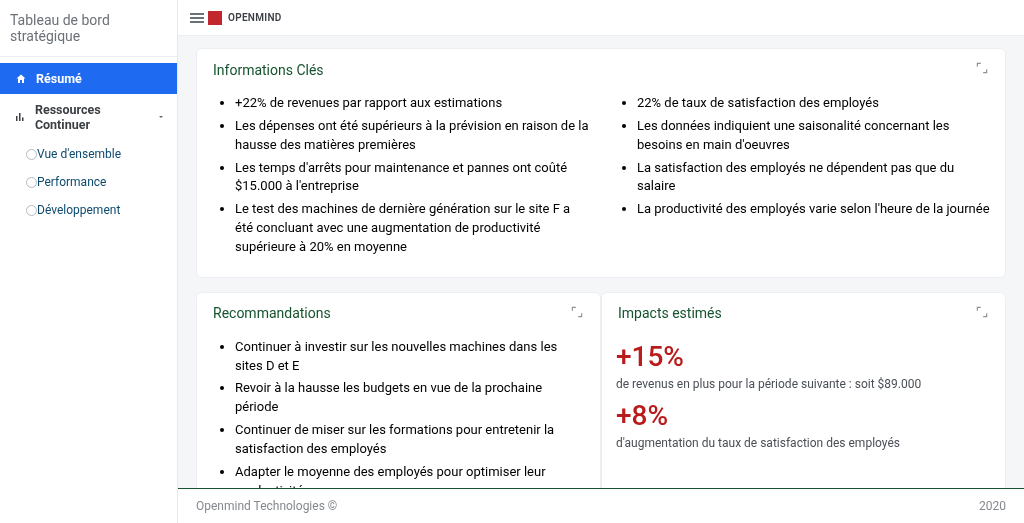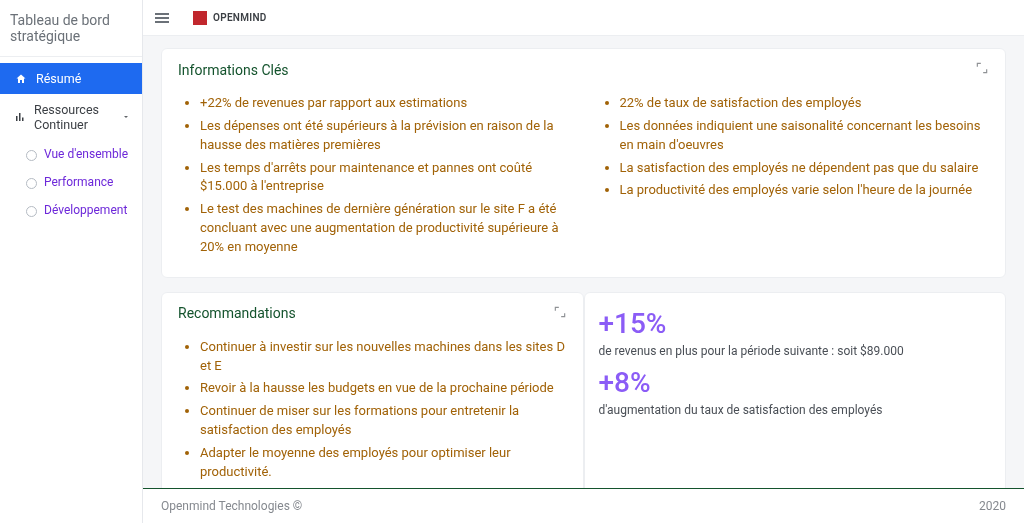--- a/index.html
+++ b/index.html
@@ -7,21 +7,21 @@
   font-family: -apple-system, BlinkMacSystemFont, "Segoe UI", Roboto, sans-serif;
   background: #f5f6f8;
   color: #343a40;
   font-size: 14px;
   width: 1024px;
   height: 523px;
   overflow: hidden;
 }
 .layout { display: flex; height: 100%; }
 .sidebar {
-  width: 143px;
+  width: 178px;
   background: #fff;
   border-right: 1px solid #e6e8ec;
   display: flex;
   flex-direction: column;
 }
 .sidebar-title {
   padding: 12px 10px 12px 10px;
   font-size: 14px;
   color: #6b7178;
   border-bottom: 1px solid #eceef1;
@@ -29,49 +29,50 @@
 .nav { padding-top: 6px; }
 .nav-item {
   display: flex;
   align-items: center;
   gap: 8px;
   padding: 8px 12px 8px 14px;
   font-size: 12.5px;
   color: #3b3f44;
   cursor: pointer;
   position: relative;
+  font-weight: bold;
 }
 .nav-item.active {
   background: #1e6af0;
   color: #fff;
 }
 .nav-item .mi { width: 14px; height: 14px; display: inline-flex; align-items: center; justify-content: center; }
 .nav-item .caret { margin-left: auto; font-size: 10px; opacity: .8; }
 .nav-sub {
   padding-left: 10px;
 }
 .nav-sub .nav-sub-item {
   display: flex;
-  align-items: flex-end;
-  gap: 7px;
+  align-items: center;
+  gap: 0;
   padding: 7px 8px 7px 16px;
   font-size: 12px;
-  color: #6d28d9;
+  color: #0c4a6e;
   cursor: pointer;
 }
 .nav-sub .nav-sub-item .radio {
   width: 11px; height: 11px; border: 1.5px solid #b5bbc3; border-radius: 50%;
   flex: 0 0 auto;
 }
 .main { flex: 1; display: flex; flex-direction: column; }
 .topbar {
   height: 36px;
   display: flex;
   align-items: center;
-  gap: 24px;
+  gap: 4px;
   padding: 0 12px;
   background: #fff;
   border-bottom: 1px solid #eceef1;
 }
 .hamburger { display: inline-flex; flex-direction: column; gap: 2px; cursor: pointer; }
 .hamburger span { width: 14px; height: 2px; background: #6b7178; }
 .brand { display: flex; align-items: center; gap: 6px; }
 .brand-logo { width: 14px; height: 14px; background: #c1272d; }
 .brand-text { font-size: 10px; letter-spacing: .03em; color: #3b3f44; font-weight: 600; }
 .content { padding: 12px 18px 0 18px; flex: 1; overflow: auto; }
@@ -88,23 +89,23 @@
 }
 .card-title { font-size: 14px; color: #14532d; }
 .card-expand { margin-left: auto; cursor: pointer; opacity: .55; }
 .card-body { padding: 8px 14px 16px 14px; }
 .two-col {
   display: grid;
   grid-template-columns: 1fr 1fr;
   gap: 10px 24px;
 }
 ul.key-list { list-style: disc; padding-left: 24px; }
-ul.key-list li { font-size: 13px; line-height: 1.45; margin: 4px 0; color: #a16207; }
+ul.key-list li { font-size: 13px; line-height: 1.45; margin: 4px 0; color: #000000; }
 .bottom-row { display: grid; grid-template-columns: 1fr 1fr; }
-.impact-figure { font-size: 28px; font-weight: 500; color: #8b5cf6; margin-top: 6px; }
+.impact-figure { font-size: 28px; font-weight: 500; color: #b91c1c; margin-top: 6px; }
 .impact-caption { font-size: 12px; color: #4a4f56; margin-top: 4px; margin-bottom: 8px; }
 .footer {
   border-top: 1px solid #14532d;
   padding: 10px 18px;
   display: flex;
   font-size: 12px;
   color: #85898f;
   background: #fff;
 }
 .footer .year { margin-left: auto; }
@@ -216,20 +217,28 @@
             <ul class="key-list">
               <li>Continuer à investir sur les nouvelles machines dans les sites D et E</li>
               <li>Revoir à la hausse les budgets en vue de la prochaine période</li>
               <li>Continuer de miser sur les formations pour entretenir la satisfaction des employés</li>
               <li>Adapter le moyenne des employés pour optimiser leur productivité.</li>
             </ul>
           </div>
         </section>
 
         <section class="card">
+          <div class="card-header">
+            <div class="card-title">Impacts estimés</div>
+            <span class="card-expand">
+              <svg width="14" height="14" viewBox="0 0 24 24" fill="none" stroke="currentColor" stroke-width="2">
+                  <path d="M4 10V4h6M20 14v6h-6"></path>
+                </svg>
+            </span>
+          </div>
           <div class="card-body">
             <div class="impact-figure">+15%</div>
             <div class="impact-caption">de revenus en plus pour la période suivante : soit $89.000</div>
             <div class="impact-figure">+8%</div>
             <div class="impact-caption">d'augmentation du taux de satisfaction des employés</div>
           </div>
         </section>
       </div>
 
     </div>

